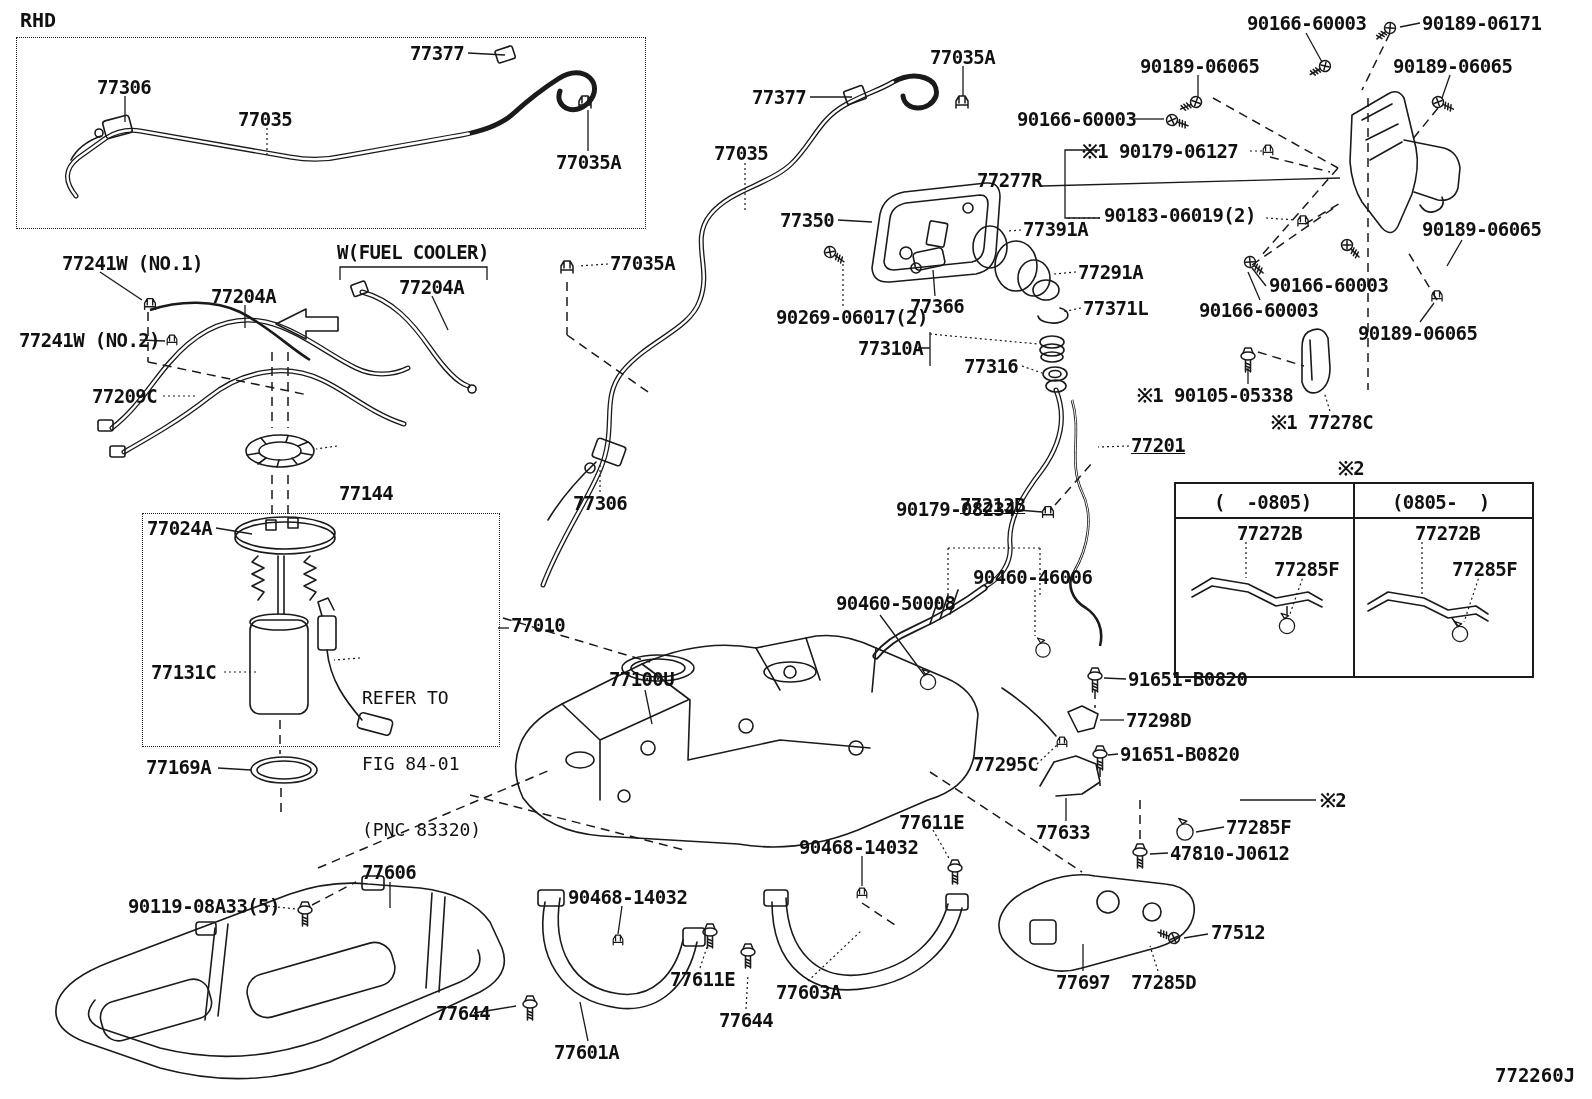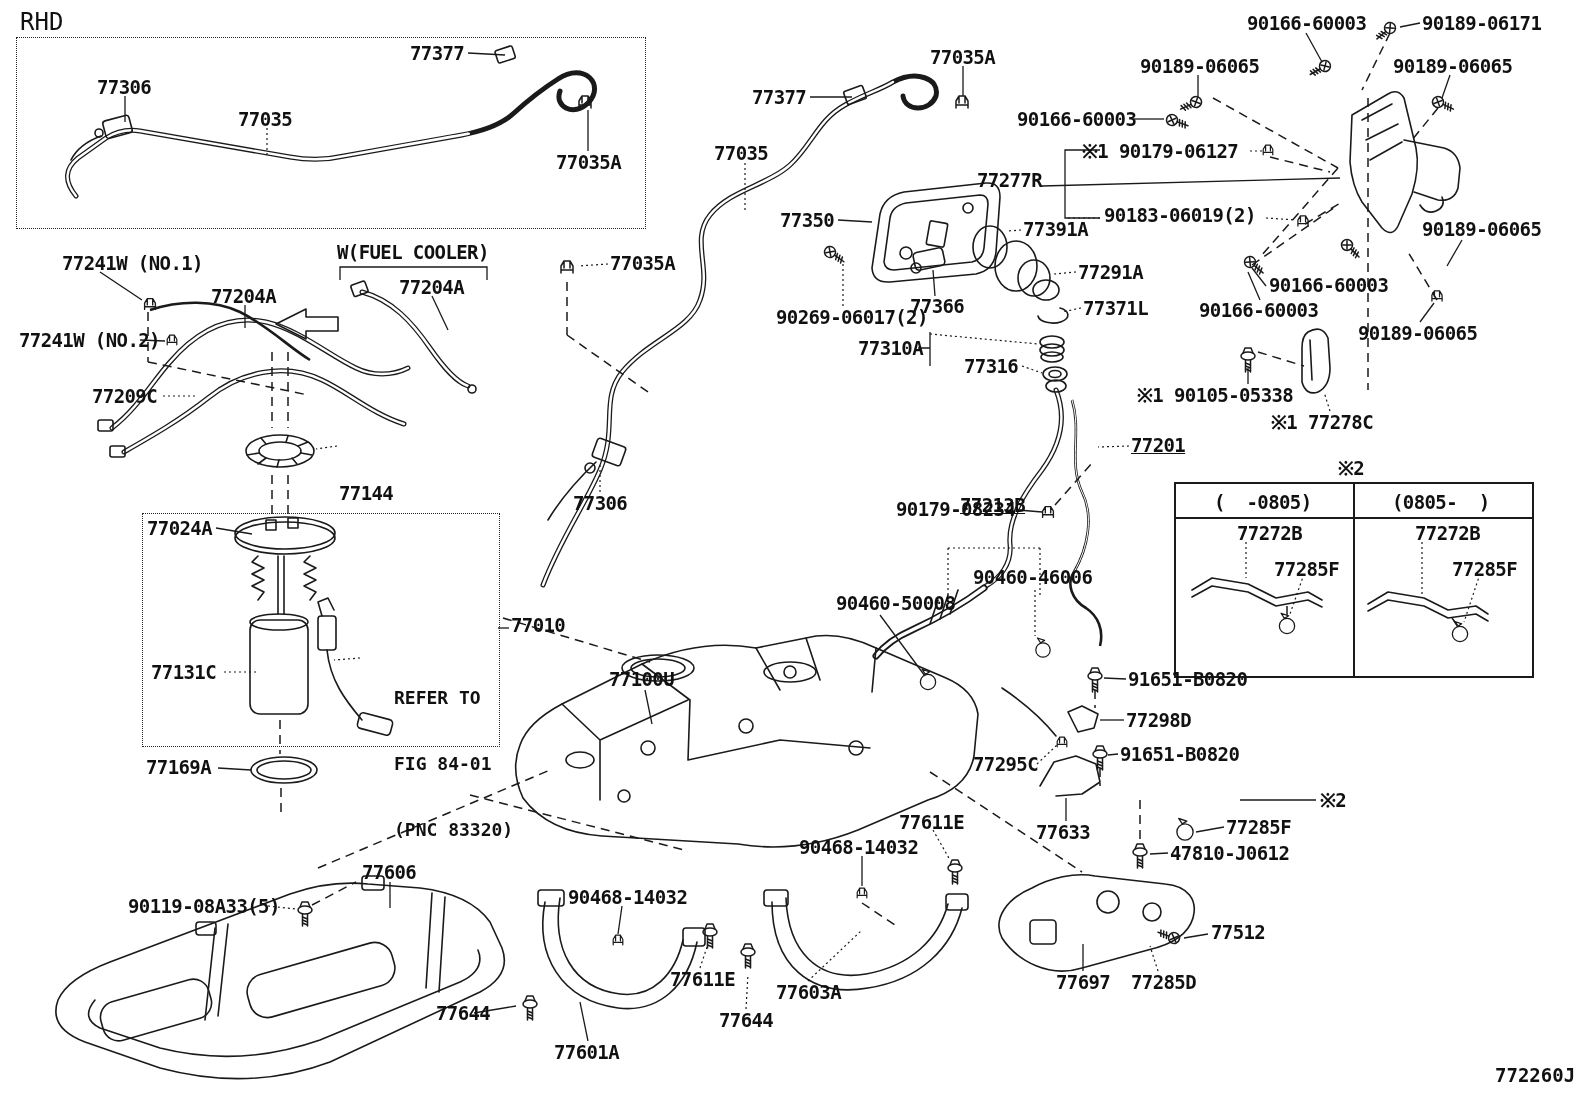--- a/index.html
+++ b/index.html
@@ -13,22 +13,22 @@
   .thin{stroke:#1a1a1a;fill:none;stroke-width:2.6;}
   .thinin{stroke:#fff;fill:none;stroke-width:1;}
   .lead line,.lead polyline{stroke:#1a1a1a;stroke-width:1.3;fill:none;}
   .dot line,.dot polyline{stroke:#1a1a1a;stroke-width:1.2;stroke-dasharray:2 3;fill:none;}
   .dash line,.dash polyline{stroke:#1a1a1a;stroke-width:1.5;stroke-dasharray:9 6;fill:none;}
   .glyph *{stroke:#1a1a1a;fill:none;stroke-width:1.5;stroke-linejoin:round;stroke-linecap:round;}
   .part-label{position:absolute;font-weight:bold;font-size:19px;line-height:1;
         letter-spacing:-0.6px;white-space:pre;}
   .box{position:absolute;border:1.5px dotted #222;}
   .solidbox{position:absolute;border:2px solid #1a1a1a;}
-  #rhd-label{position:absolute;left:20px;top:8px;font-size:24px;font-weight:normal;}
-  #refer-note{position:absolute;left:362px;top:643px;font-weight:bold;font-size:18px;line-height:22px;white-space:pre;margin-left:32px;}
+  #rhd-label{position:absolute;left:20px;top:8px;font-size:20px;font-weight:bold;}
+  #refer-note{position:absolute;left:362px;top:643px;font-weight:normal;font-size:18px;line-height:22px;white-space:pre;}
   #note1{position:absolute;left:1273px;top:1012px;font-weight:bold;font-size:19px;letter-spacing:-0.5px;}
   #doc-code{position:absolute;left:1495px;top:1064px;font-weight:bold;font-size:19px;}
   #parttable{left:1174px;top:482px;width:356px;height:192px;}
   #parttable .hdr{position:absolute;top:0;left:0;width:100%;height:33px;border-bottom:2px solid #1a1a1a;}
   #parttable .vdiv{position:absolute;top:0;left:177px;width:0;height:100%;border-left:2px solid #1a1a1a;}
   .tbl-txt{position:absolute;font-weight:bold;font-size:19px;letter-spacing:-0.6px;white-space:pre;}
 </style>
 </head>
 <body>
 

